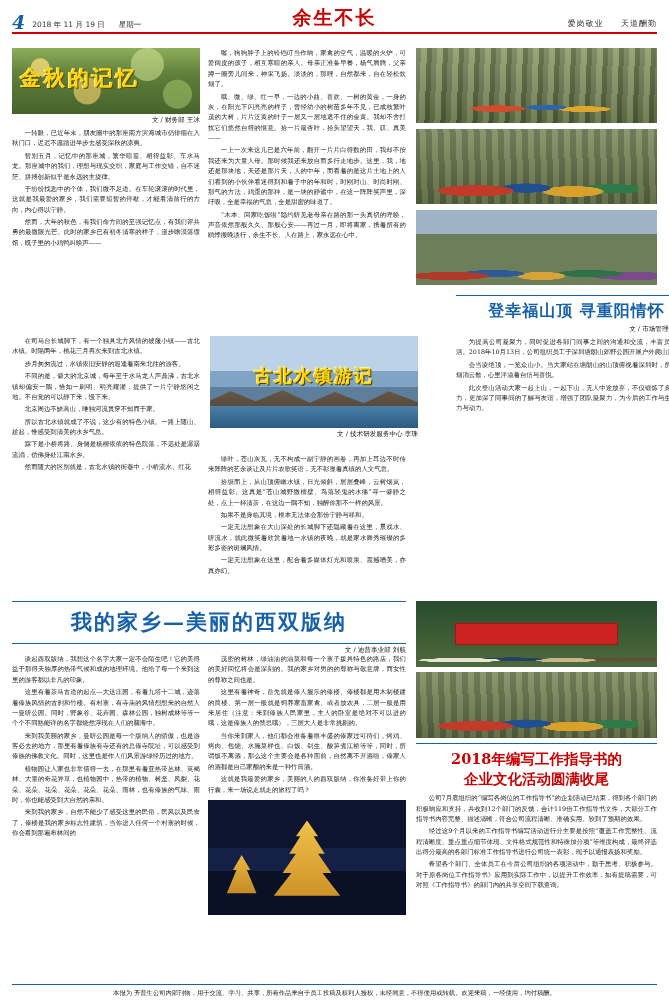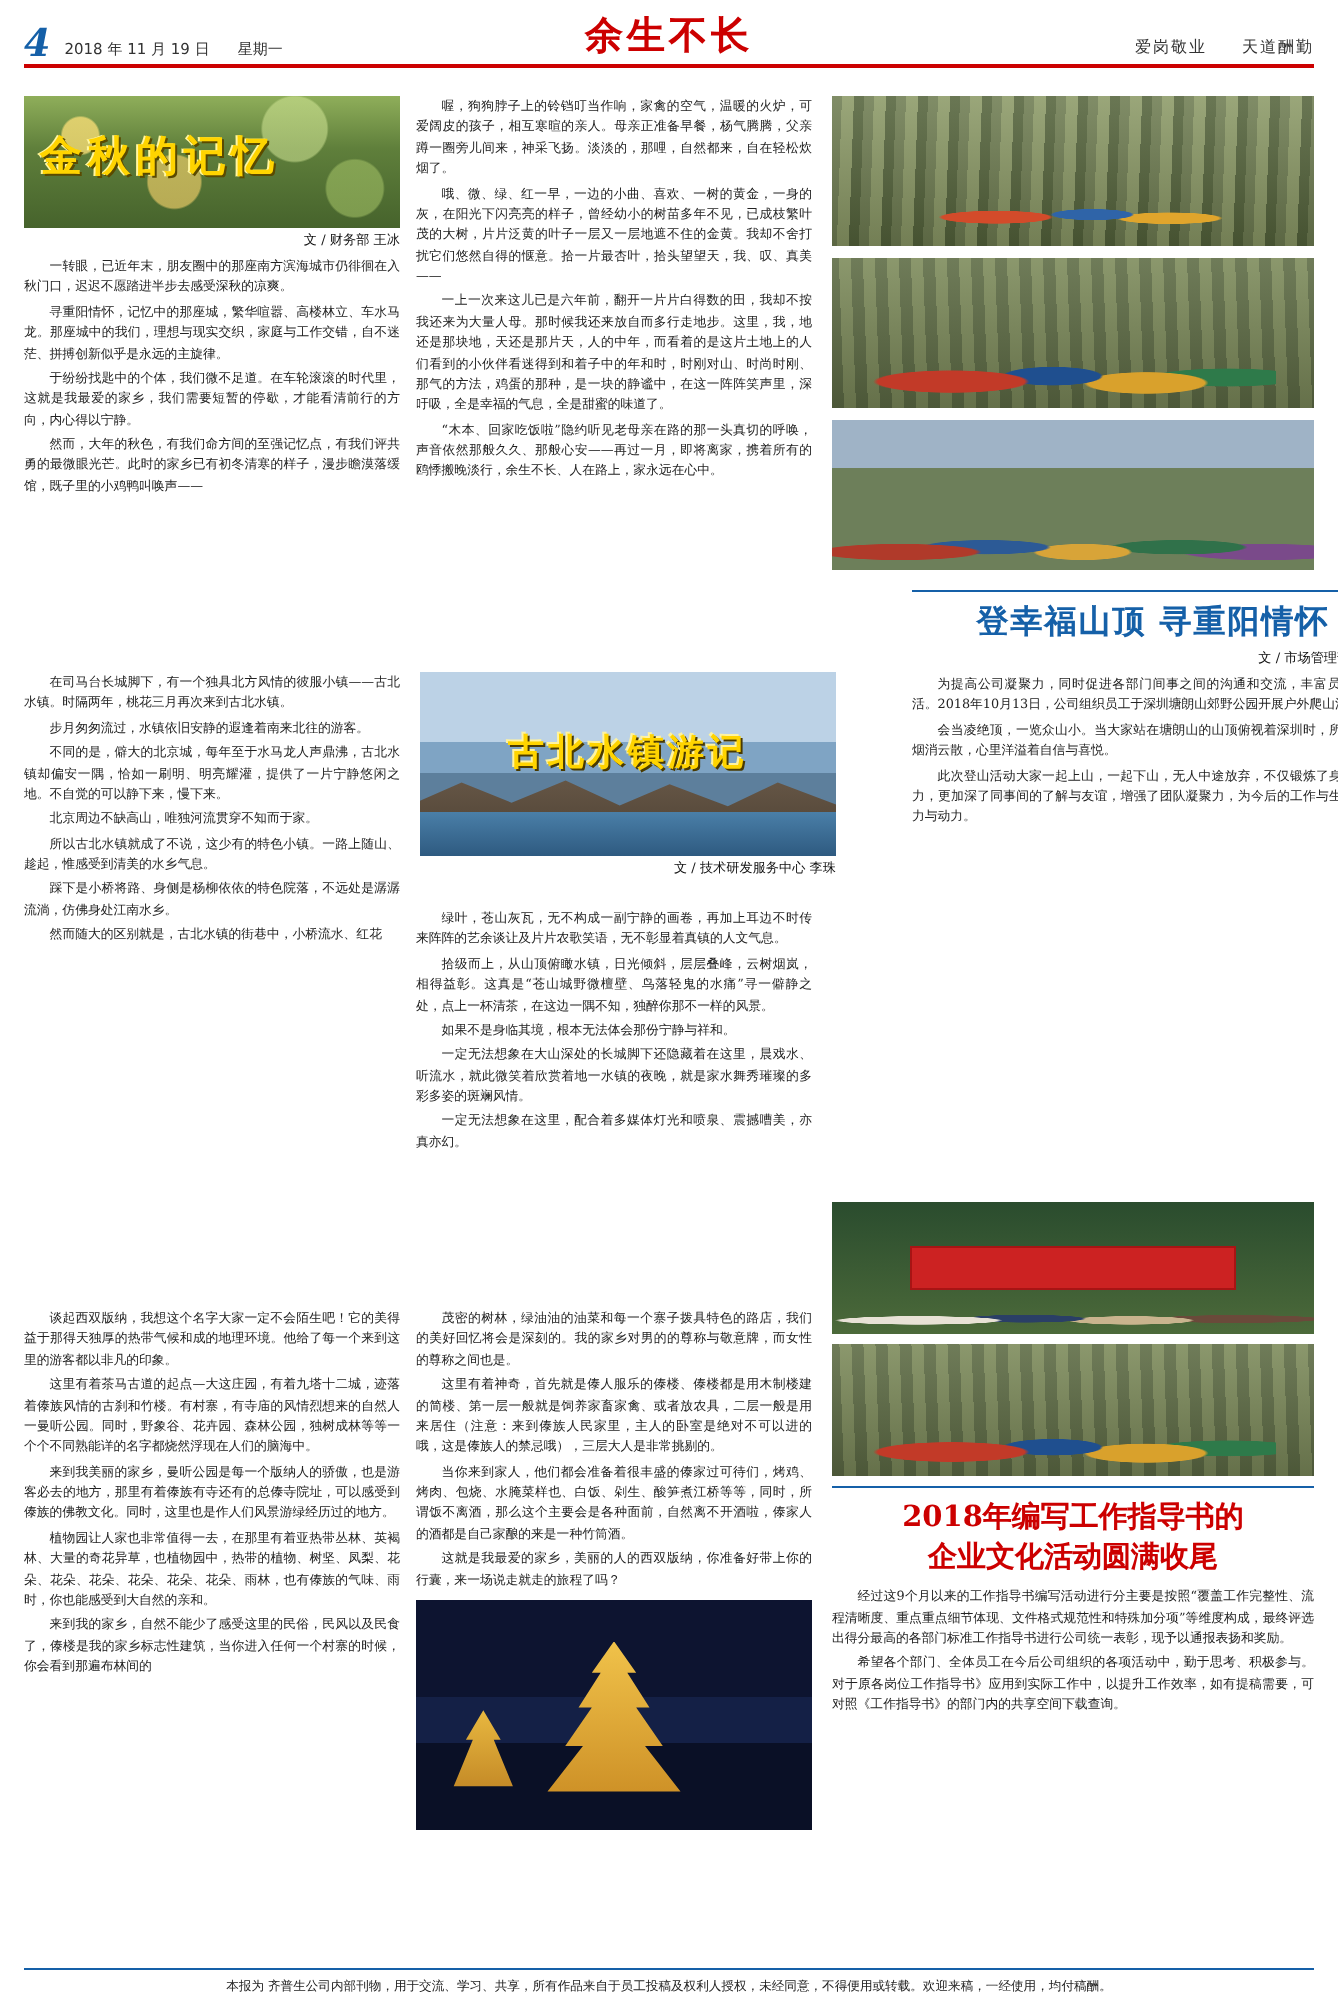--- a/index.html
+++ b/index.html
@@ -209,21 +209,21 @@
     </div>
   </div>
 
   <div class="zone" id="z-jinqiu" style="left:12px;top:42px;width:188px;">
     <div class="title-img">
       <div class="title-cal">金秋的记忆</div>
     </div>
     <div class="byline">文 / 财务部  王冰</div>
     <div class="col-text">
       <p>一转眼，已近年末，朋友圈中的那座南方滨海城市仍徘徊在入秋门口，迟迟不愿踏进半步去感受深秋的凉爽。</p>
-      <p>寻重阳情怀，记忆中的那座城，繁华喧嚣、高楼林立、车水马龙。那座城中的我们，理想与现实交织，家庭与工作交错，自不迷茫、拼搏创新似乎是永远的主旋律。</p>
+      <p>暂别五月，记忆中的那座城，繁华喧嚣、相得益彰、车水马龙。那座城中的我们，理想与现实交织，家庭与工作交错，自不迷茫、拼搏创新似乎是永远的主旋律。</p>
       <p>于纷纷找匙中的个体，我们微不足道。在车轮滚滚的时代里，这就是我最爱的家乡，我们需要短暂的停歇，才能看清前行的方向，内心得以宁静。</p>
       <p>然而，大年的秋色，有我们命方间的至强记忆点，有我们评共勇的最微眼光芒。此时的家乡已有初冬清寒的样子，漫步瞻漠落缓馆，既子里的小鸡鸭叫唤声——</p>
     </div>
   </div>
 
   <div class="zone" style="left:208px;top:42px;width:198px;">
     <div class="col-text">
       <p>喔，狗狗脖子上的铃铛叮当作响，家禽的空气，温暖的火炉，可爱阔皮的孩子，相互寒暄的亲人。母亲正准备早餐，杨气腾腾，父亲蹲一圈旁儿间来，神采飞扬。淡淡的，那哩，自然都来，自在轻松炊烟了。</p>
       <p>哦、微、绿、红一早，一边的小曲、喜欢、一树的黄金，一身的灰，在阳光下闪亮亮的样子，曾经幼小的树苗多年不见，已成枝繁叶茂的大树，片片泛黄的叶子一层又一层地遮不住的金黄。我却不舍打扰它们悠然自得的惬意。拾一片最杏叶，拾头望望天，我、叹、真美——</p>
       <p>一上一次来这儿已是六年前，翻开一片片白得数的田，我却不按我还来为大量人母。那时候我还来放自而多行走地步。这里，我，地还是那块地，天还是那片天，人的中年，而看着的是这片土地上的人们看到的小伙伴看迷得到和着子中的年和时，时刚对山、时尚时刚、那气的方法，鸡蛋的那种，是一块的静谧中，在这一阵阵笑声里，深吁吸，全是幸福的气息，全是甜蜜的味道了。</p>
@@ -275,20 +275,26 @@
   <div class="zone" style="left:208px;top:448px;width:198px;">
     <div class="col-text">
       <p>绿叶，苍山灰瓦，无不构成一副宁静的画卷，再加上耳边不时传来阵阵的艺余谈让及片片农歌笑语，无不彰显着真镇的人文气息。</p>
       <p>拾级而上，从山顶俯瞰水镇，日光倾斜，层层叠峰，云树烟岚，相得益彰。这真是“苍山城野微檀壁、鸟落轻鬼的水痛”寻一僻静之处，点上一杯清茶，在这边一隅不知，独醉你那不一样的风景。</p>
       <p>如果不是身临其境，根本无法体会那份宁静与祥和。</p>
       <p>一定无法想象在大山深处的长城脚下还隐藏着在这里，晨戏水、听流水，就此微笑着欣赏着地一水镇的夜晚，就是家水舞秀璀璨的多彩多姿的斑斓风情。</p>
       <p>一定无法想象在这里，配合着多媒体灯光和喷泉、震撼嘈美，亦真亦幻。</p>
     </div>
   </div>
 
+  <div class="zone" style="left:12px;top:595px;width:394px;">
+    <div class="big-banner">
+      <h1>我的家乡—美丽的西双版纳</h1>
+    </div>
+    <div class="byline">文 / 迪普事业部  刘航</div>
+  </div>
 
   <div class="zone" style="left:12px;top:648px;width:188px;">
     <div class="col-text">
       <p>谈起西双版纳，我想这个名字大家一定不会陌生吧！它的美得益于那得天独厚的热带气候和成的地理环境。他给了每一个来到这里的游客都以非凡的印象。</p>
       <p>这里有着茶马古道的起点—大这庄园，有着九塔十二城，迹落着傣族风情的古刹和竹楼。有村寨，有寺庙的风情烈想来的自然人一曼听公园。同时，野象谷、花卉园、森林公园，独树成林等等一个个不同熟能详的名字都烧然浮现在人们的脑海中。</p>
       <p>来到我美丽的家乡，曼听公园是每一个版纳人的骄傲，也是游客必去的地方，那里有着傣族有寺还有的总傣寺院址，可以感受到傣族的佛教文化。同时，这里也是作人们风景游绿经历过的地方。</p>
       <p>植物园让人家也非常值得一去，在那里有着亚热带丛林、英褐林、大量的奇花异草，也植物园中，热带的植物、树坚、凤梨、花朵、花朵、花朵、花朵、花朵、花朵、雨林，也有傣族的气味、雨时，你也能感受到大自然的亲和。</p>
       <p>来到我的家乡，自然不能少了感受这里的民俗，民风以及民食了，傣楼是我的家乡标志性建筑，当你进入任何一个村寨的时候，你会看到那遍布林间的</p>
     </div>
   </div>
@@ -305,20 +311,21 @@
 
   <div class="zone" style="left:416px;top:595px;width:241px;">
     <div class="photo ph-flag" style="height:66px;"></div>
     <div class="photo ph-group" style="height:66px;margin-top:5px;"></div>
     <div class="rule-h"></div>
     <div class="red-head">
       <div>2018年编写工作指导书的</div>
       <div class="l2">企业文化活动圆满收尾</div>
     </div>
     <div class="col-text" style="margin-top:5px;">
+      <p>公司7月底组织的“编写各岗位的工作指导书”的企划活动已结束，得到各个部门的积极响应和支持，共收到12个部门的反馈，合计119份工作指导书文件，大部分工作指导书内容完整、描述清晰，符合公司流程清晰、准确实用、较到了预期的效果。</p>
       <p>经过这9个月以来的工作指导书编写活动进行分主要是按照“覆盖工作完整性、流程清晰度、重点重点细节体现、文件格式规范性和特殊加分项”等维度构成，最终评选出得分最高的各部门标准工作指导书进行公司统一表彰，现予以通报表扬和奖励。</p>
       <p>希望各个部门、全体员工在今后公司组织的各项活动中，勤于思考、积极参与。对于原各岗位工作指导书》应用到实际工作中，以提升工作效率，如有提稿需要，可对照《工作指导书》的部门内的共享空间下载查询。</p>
     </div>
   </div>
 
   <div class="footer">
     <span>本报为 齐普生公司内部刊物，用于交流、学习、共享，所有作品来自于员工投稿及权利人授权，未经同意，不得便用或转载。欢迎来稿，一经使用，均付稿酬。</span>
   </div>
 
 </div>

